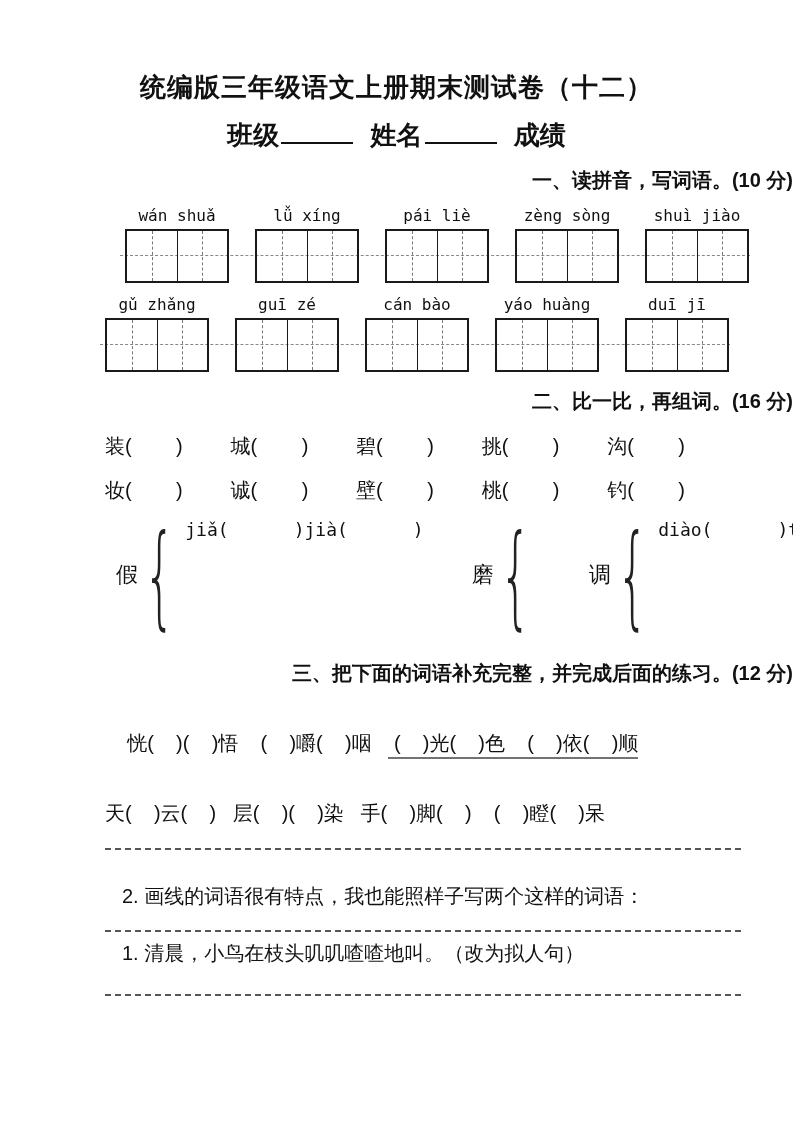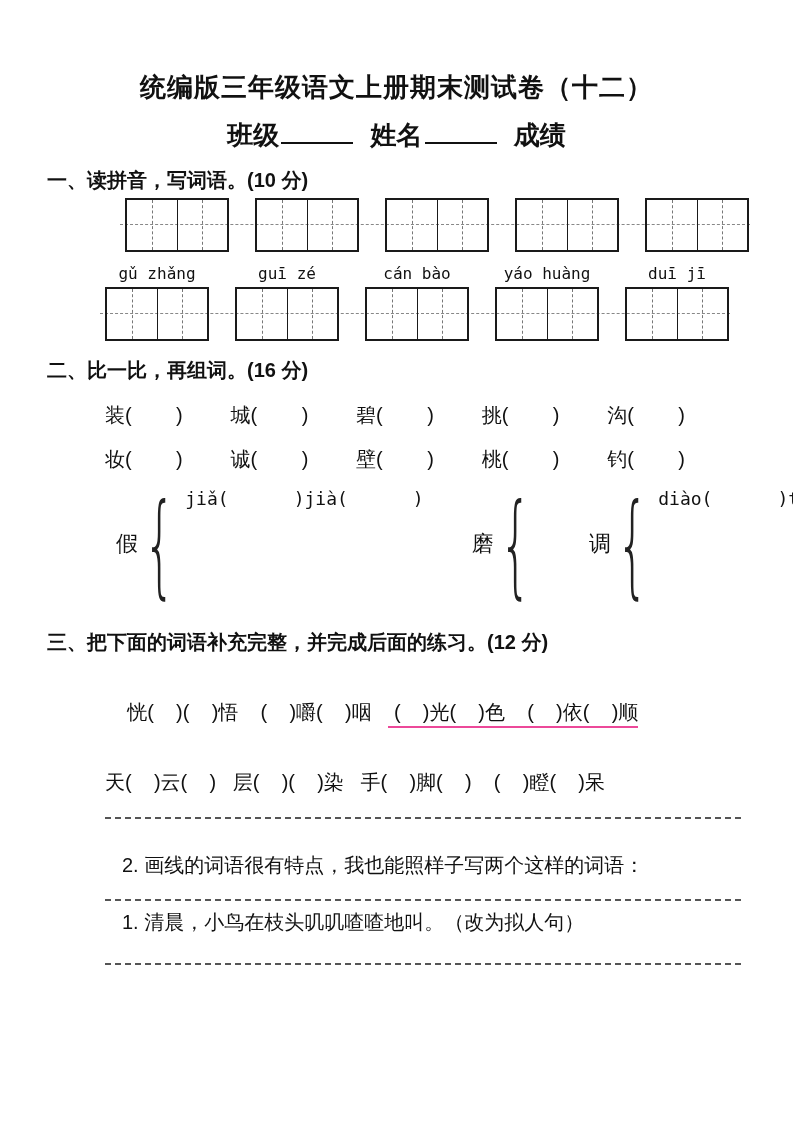--- a/index.html
+++ b/index.html
@@ -24,22 +24,23 @@
     font-size: 26px; font-weight: bold;
   }
   .id-blank {
     display: inline-block;
     width: 72px; height: 18px;
     border-bottom: 2.5px solid #111;
     margin: 0 10px 0 2px;
   }
   .sec-heading {
     font-size: 20px; font-weight: bold;
-    margin-left: 47px;
-    white-space: pre;
+    margin-left: 88px;
+    white-space: pre;
+    text-align: right;
   }
   .h1x { margin-top: 14px; }
   .h2x { margin-top: 16px; }
   .h3x { margin-top: 26px; }
   .h4x { margin-top: 38px; }
 
   
   .pinyin-row {
     display: flex; gap: 26px;
     margin-top: 12px; margin-left: 125px;
@@ -111,21 +112,21 @@
   }
 
   
   .words-row {
     margin-left: 105px;
     font-size: 20px;
     white-space: pre;
   }
   .w1 { margin-top: 20px; }
   .w2 { margin-top: 20px; }
-  .underlined { border-bottom: 2px solid #ec4899; padding-bottom: 3px; }
+  .underlined { border-bottom: 2px solid #737373; padding-bottom: 3px; }
 
   .q-item {
     margin-left: 122px;
     font-size: 20px;
     white-space: pre;
   }
   .q31 { margin-top: 17px; }
   .q32 { margin-top: 33px; }
   .q41 { margin-top: 8px; }
 
@@ -146,20 +147,27 @@
   <h1 class="paper-title">统编版三年级语文上册期末测试卷（十二）</h1>
 
   <div class="id-line">
     <span>班级</span><span class="id-blank"></span>
     <span>姓名</span><span class="id-blank"></span>
     <span>成绩</span>
   </div>
 
   <div class="sec-heading h1x">一、读拼音，写词语。(10 分)</div>
 
+  <div class="pinyin-row">
+    <div class="pinyin-label">wán shuǎ</div>
+    <div class="pinyin-label">lǚ xíng</div>
+    <div class="pinyin-label">pái liè</div>
+    <div class="pinyin-label">zèng sòng</div>
+    <div class="pinyin-label">shuì jiào</div>
+  </div>
   <div class="grid-row">
     <div class="tian-box">
         <div class="tian-cell"></div>
         <div class="tian-cell"></div>
       </div>
     <div class="tian-box">
         <div class="tian-cell"></div>
         <div class="tian-cell"></div>
       </div>
     <div class="tian-box">

